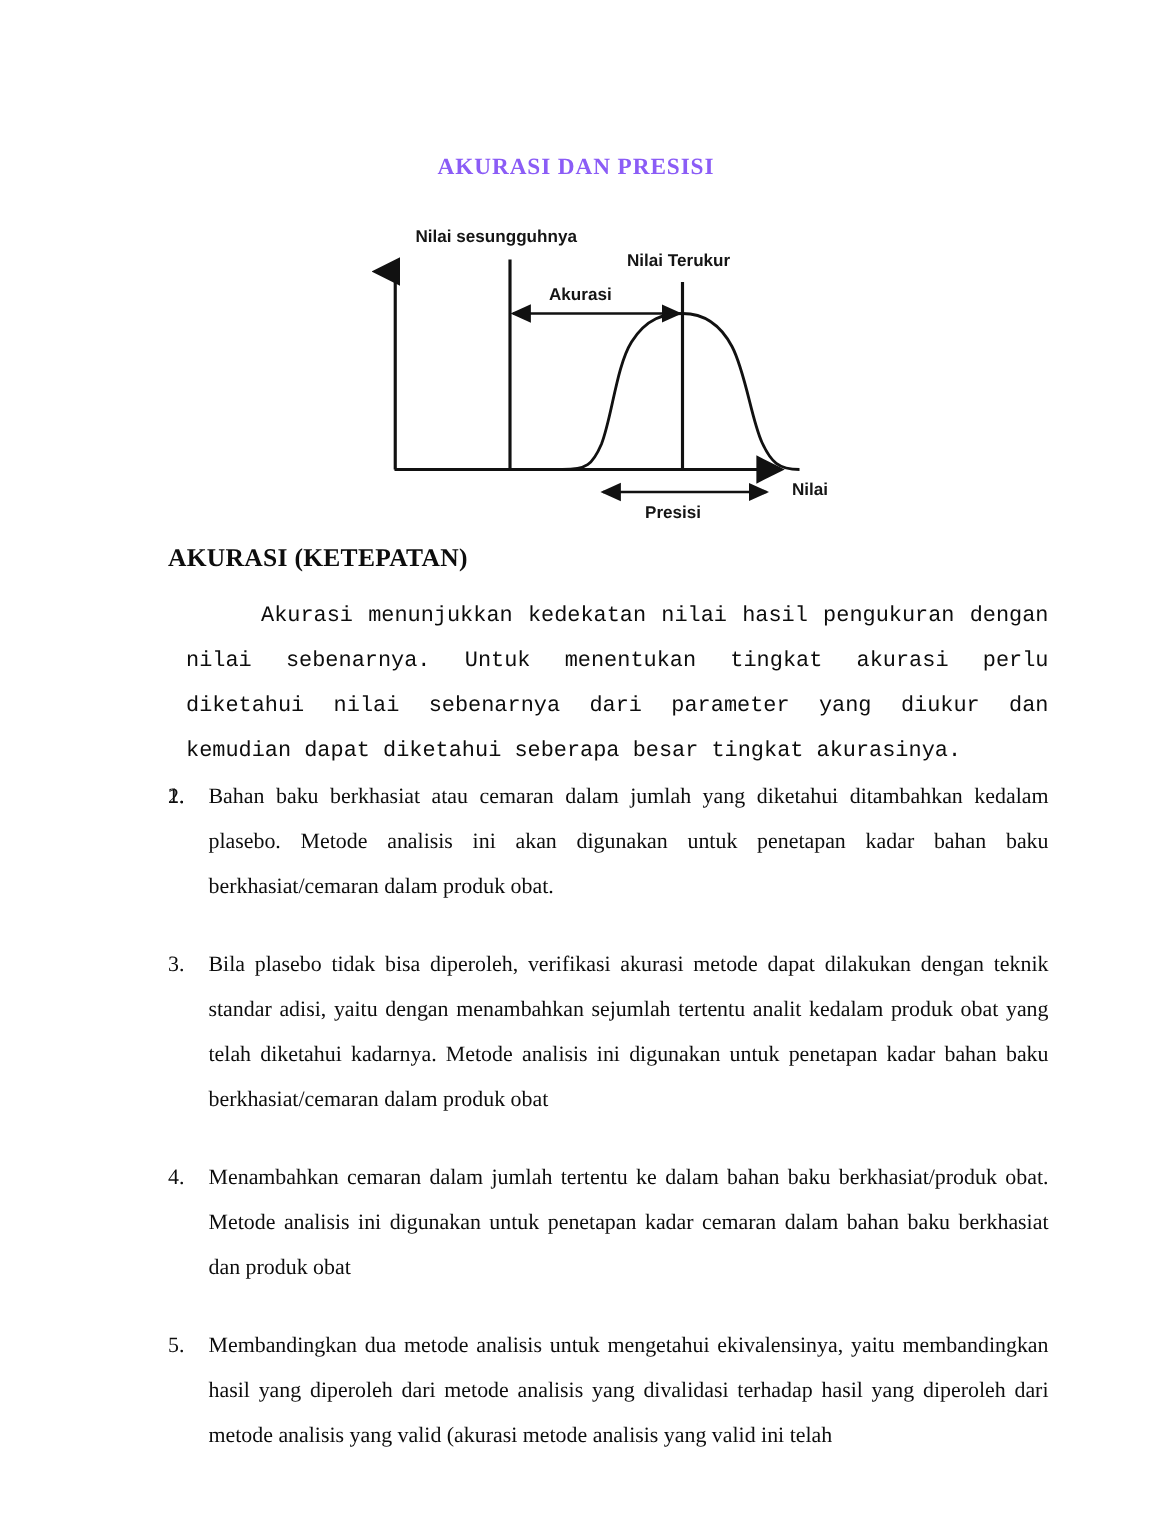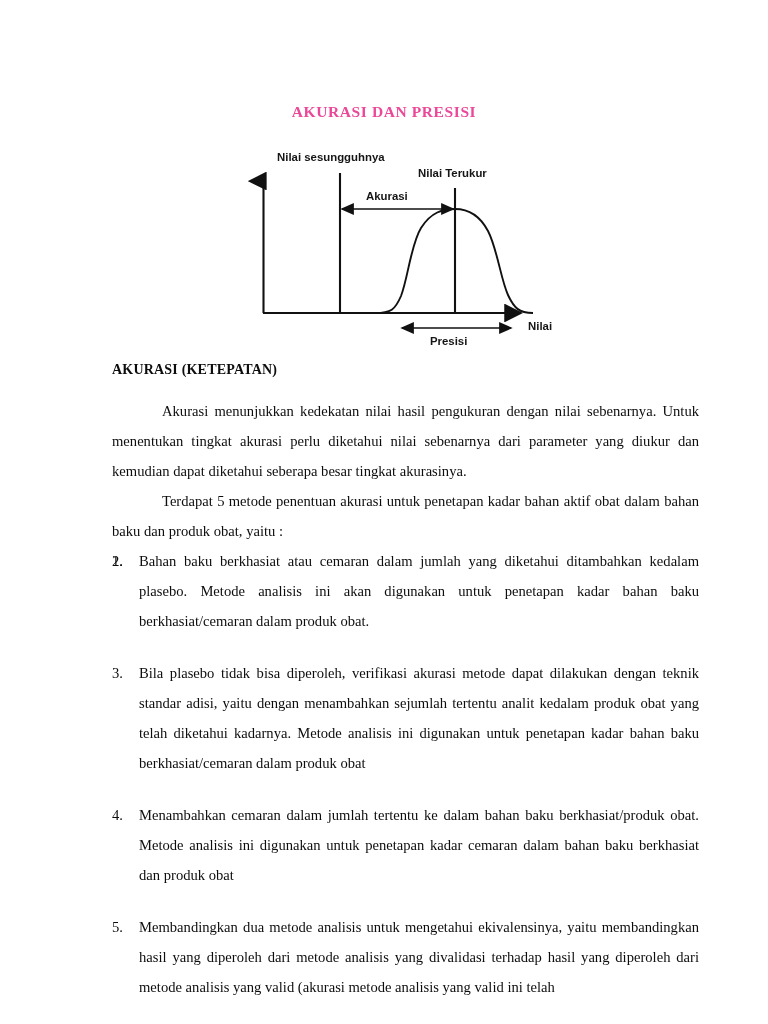--- a/index.html
+++ b/index.html
@@ -28,21 +28,21 @@
   .doc-title {
     position: absolute;
     left: 0;
     top: 103px;
     width: 768px;
     text-align: center;
     font-family: "Liberation Serif", "DejaVu Serif", serif;
     font-weight: bold;
     font-size: 15.5px;
     letter-spacing: 0.6px;
-    color: #ec4899;
+    color: #8b5cf6;
   }
 
   
   .figure {
     position: absolute;
     left: 245px;
     top: 148px;
     width: 320px;
     height: 210px;
   }
@@ -58,40 +58,40 @@
     fill: #151515;
   }
 
   
   .section-heading {
     position: absolute;
     left: 112px;
     top: 362px;
     font-family: "Liberation Serif", "DejaVu Serif", serif;
     font-weight: bold;
-    font-size: 14px;
+    font-size: 17px;
     letter-spacing: 0.2px;
     text-align: center;
   }
 
   .content {
     position: absolute;
     left: 112px;
     top: 396px;
     width: 587px;
   }
 
   p.para {
-    margin: 0 0 0 0;
+    margin: 0 0 0 12px;
     font-size: 14.6px;
     line-height: 30px;
     text-align: justify;
     text-justify: inter-word;
     text-indent: 50px;
-    font-family: Liberation Serif, serif;
+    font-family: Liberation Mono, monospace;
   }
   p.para.tight { text-indent: 50px; }
 
   ol.method-list {
     margin: 0;
     padding: 0;
     list-style: none;
   }
   ol.method-list li {
     position: relative;
@@ -168,21 +168,20 @@
       <text class="fig-label" x="185" y="197">Presisi</text>
     </svg>
   </div>
 
   <div class="section-heading">AKURASI (KETEPATAN)</div>
 
   <div class="content">
 
     <p class="para">Akurasi menunjukkan kedekatan nilai hasil pengukuran dengan nilai sebenarnya. Untuk menentukan tingkat akurasi perlu diketahui nilai sebenarnya dari parameter yang diukur dan kemudian dapat diketahui seberapa besar tingkat akurasinya.</p>
 
-    <p class="para tight">Terdapat 5 metode penentuan akurasi untuk penetapan kadar bahan aktif obat dalam bahan baku dan produk obat, yaitu :</p>
 
     <ol class="method-list">
       <li>
         <span class="marker">1.</span>
       </li>
       <li>
         <span class="marker">2.</span>
         <span>Bahan baku berkhasiat atau cemaran dalam jumlah yang diketahui ditambahkan kedalam plasebo. Metode analisis ini akan digunakan untuk penetapan kadar bahan baku berkhasiat/cemaran dalam produk obat.</span>
       </li>
       <li class="gap-before">

